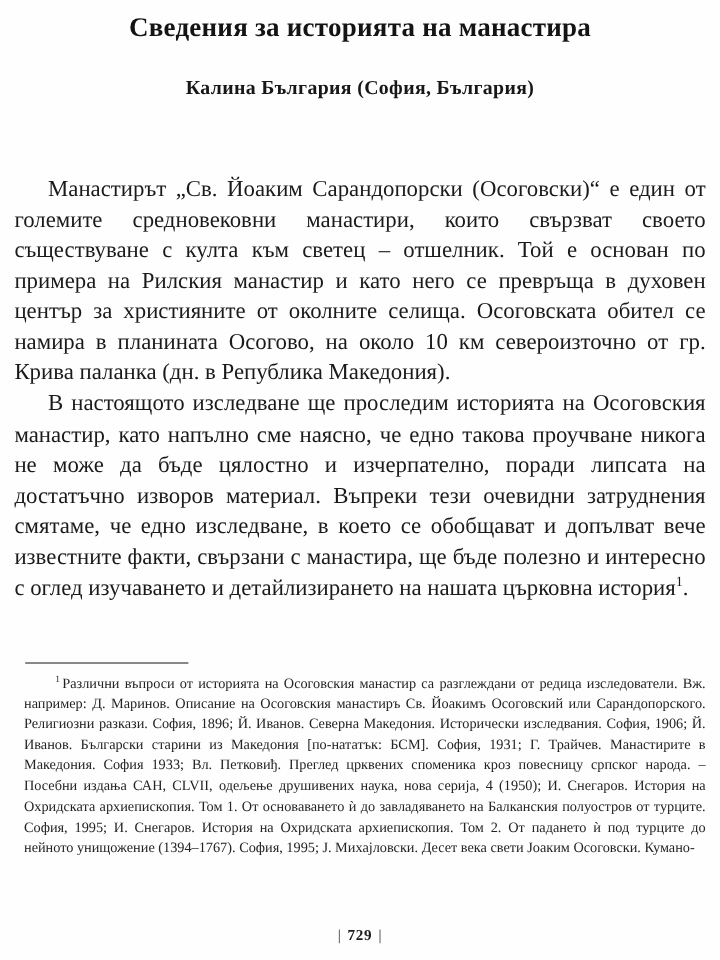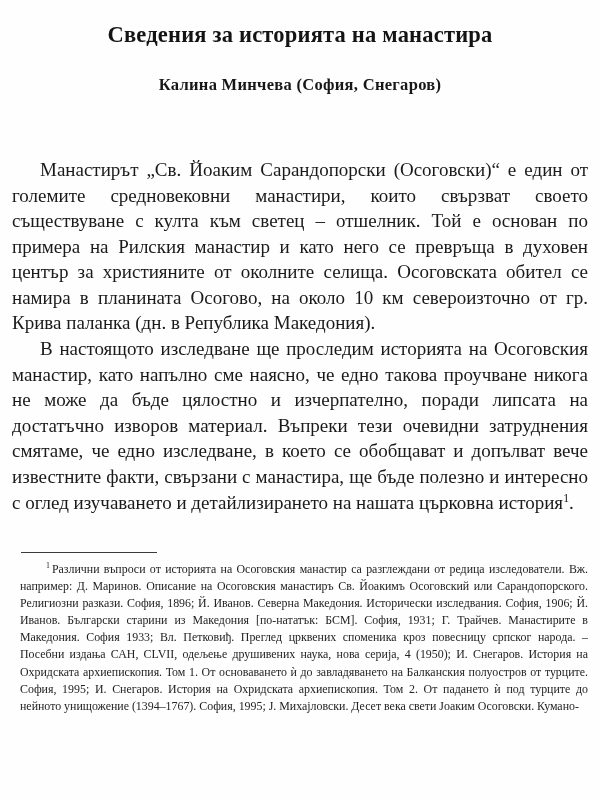--- a/index.html
+++ b/index.html
@@ -15,21 +15,21 @@
     font-family: "Liberation Serif", "DejaVu Serif", serif;
     color: #1d1d1d;
     position: relative;
   }
 
   .page {
     position: relative;
     width: 600px;
     height: 800px;
     box-sizing: border-box;
-    padding: 12px 12px;
+    padding: 0 12px;
     background: #fefefe;
   }
 
   
   .title-block {
     padding-top: 8px;
     text-align: center;
   }
   .doc-title {
     font-size: 22.5px;
@@ -122,27 +122,30 @@
 </style>
 </head>
 <body>
 
 <div class="page">
 
   <div class="title-block">
     <h1 class="doc-title">
       <span class="tline">Сведения за историята на манастира</span>
     </h1>
-    <div class="author-line">Калина Минчева (София, Снегаров)</div>
+    <div class="author-line">Калина България (София, България)</div>
   </div>
 
   <div class="body-text">
     <p>Манастирът „Св. Йоаким Сарандопорски (Осоговски)“ е един от големите средновековни манастири, които свързват своето съществуване с култа към светец – отшелник. Той е основан по примера на Рилския манастир и като него се превръща в духовен център за християните от околните селища. Осоговската обител се намира в планината Осогово, на около 10 км североизточно от гр. Крива паланка (дн. в Република Македония).</p>
     <p><span>В настоящото изследване ще проследим историята на Осоговския манастир, като напълно сме наясно, че едно такова проучване никога не може да бъде цялостно и изчерпателно, поради липсата на достатъчно изворов материал. Въпреки тези очевидни затруднения смятаме, че едно изследване, в което се обобщават и допълват вече известните факти, свързани с манастира, ще бъде полезно и интересно с оглед изучаването и детайлизирането на нашата църковна история</span><sup class="fn-ref">1</sup>.</p>
   </div>
 
   <div class="footnote-area">
     <div class="footnote-rule"></div>
     <p class="footnote-text"><sup class="fn-marker">1</sup><span>Различни въпроси от историята на Осоговския манастир са разглеждани от редица изследователи. Вж. например: Д. Маринов. Описание на Осоговския манастиръ Св. Йоакимъ Осоговский или Сарандопорского. Религиозни разкази. София, 1896; Й. Иванов. Северна Македония. Исторически изследвания. София, 1906; Й. Иванов. Български старини из Македония [по-нататък: БСМ]. София, 1931; Г. Трайчев. Манастирите в Македония. София 1933; Вл. Петковиђ. Преглед црквених споменика кроз повесницу српског народа. – Посебни издања САН, CLVII, одељење друшивених наука, нова серија, 4 (1950); И. Снегаров. История на Охридската архиепископия. Том 1. От основаването ѝ до завладяването на Балканския полуостров от турците. София, 1995; И. Снегаров. История на Охридската архиепископия. Том 2. От падането ѝ под турците до нейното унищожение (1394–1767). София, 1995; Ј. Михајловски. Десет века свети Јоаким Осоговски. Кумано-</span></p>
   </div>
 
+  <div class="folio">
+    <span class="bar">|</span><span>729</span><span class="bar">|</span>
+  </div>
 
 </div>
 
 </body></html>

